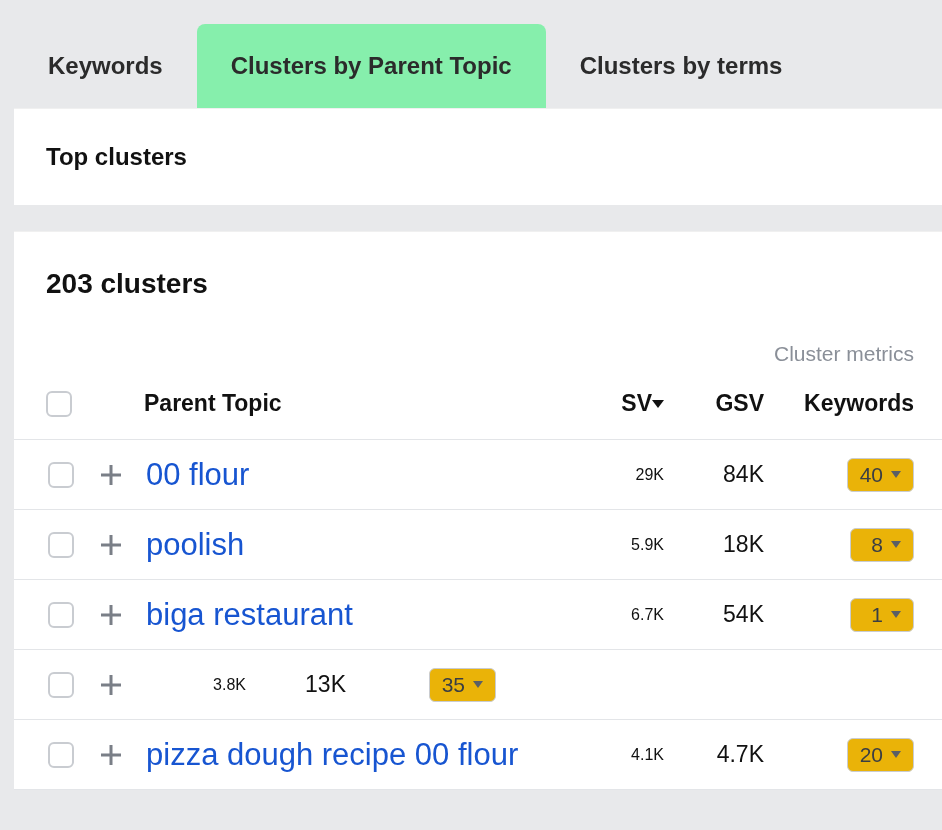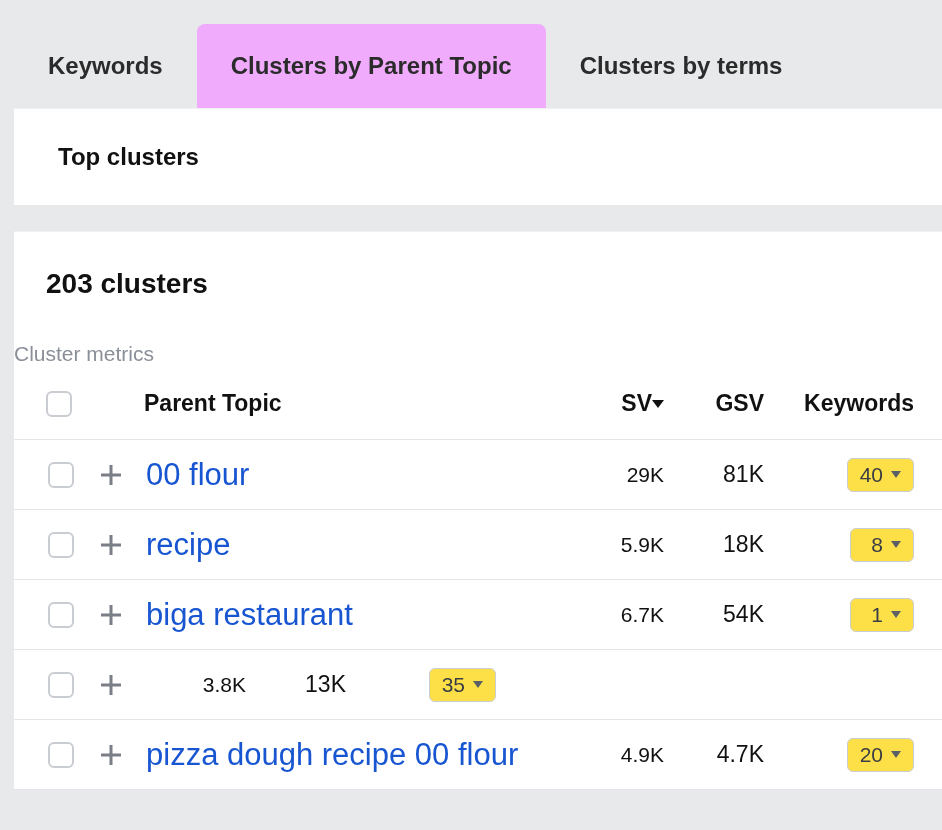--- a/index.html
+++ b/index.html
@@ -30,49 +30,48 @@
       font-weight: 700;
       color: #2b2b2b;
       padding: 28px 34px;
       cursor: pointer;
       border-top-left-radius: 8px;
       border-top-right-radius: 8px;
       user-select: none;
       white-space: nowrap;
     }
     .tab.active {
-      background: #f0abfc;
+      background: #86efac;
     }
 
     .panel {
       background: #ffffff;
       border-top: 1px solid #f0f0f0;
     }
     .panel-separator {
       height: 26px;
       background: #e8e9eb;
     }
 
     .section-title {
       font-size: 24px;
       font-weight: 700;
       padding: 34px 32px;
-      margin-left: 12px;
     }
 
     .cluster-count {
       font-size: 28px;
       font-weight: 700;
       padding: 36px 32px 36px 32px;
     }
 
     .metrics-label {
       font-size: 21px;
       color: #8a8f98;
-      text-align: left;
+      text-align: right;
       padding: 6px 28px 14px 0;
     }
 
     .table {
       width: 100%;
     }
     .row {
       display: flex;
       align-items: center;
       padding: 0 28px 0 34px;
@@ -98,21 +97,21 @@
       align-items: center;
       justify-content: flex-start;
     }
     .col-topic {
       flex: 1;
       font-size: 31px;
     }
     .col-sv {
       width: 100px;
       text-align: right;
-      font-size: 21px;
+      font-size: 16px;
     }
     .col-gsv {
       width: 100px;
       text-align: right;
       font-size: 23px;
     }
     .col-kw {
       width: 150px;
       display: flex;
       justify-content: flex-end;
@@ -197,21 +196,21 @@
 
     .kw-select {
       display: inline-flex;
       align-items: center;
       gap: 8px;
       border: 1px solid #c9ccd1;
       border-radius: 6px;
       padding: 4px 12px;
       font-size: 21px;
       color: #3a3e44;
-      background: #fde047;
+      background: #eab308;
       cursor: pointer;
       min-width: 64px;
       justify-content: flex-end;
     }
     .caret-down-outline {
       width: 0;
       height: 0;
       border-left: 5px solid transparent;
       border-right: 5px solid transparent;
       border-top: 7px solid #5a5f66;
@@ -262,39 +261,39 @@
         <div class="col-check">
             <div class="checkbox"></div>
           </div>
         <div class="col-expand">
             <div class="expand-btn">
               <span class="plus-icon"></span>
             </div>
           </div>
         <div class="col-topic"><span class="topic-link">00 flour</span></div>
         <div class="col-sv">29K</div>
-        <div class="col-gsv">81K</div>
+        <div class="col-gsv">84K</div>
         <div class="col-kw">
           <div class="kw-select">
             <span>40</span>
             <span class="caret-down-outline"></span>
           </div>
         </div>
       </div>
 
       <div class="row">
         <div class="col-check">
             <div class="checkbox"></div>
           </div>
         <div class="col-expand">
             <div class="expand-btn">
               <span class="plus-icon"></span>
             </div>
           </div>
-        <div class="col-topic"><span class="topic-link">recipe</span></div>
+        <div class="col-topic"><span class="topic-link">poolish</span></div>
         <div class="col-sv">5.9K</div>
         <div class="col-gsv">18K</div>
         <div class="col-kw">
           <div class="kw-select">
             <span>8</span>
             <span class="caret-down-outline"></span>
           </div>
         </div>
       </div>
 
@@ -340,21 +339,21 @@
       <div class="row">
         <div class="col-check">
             <div class="checkbox"></div>
           </div>
         <div class="col-expand">
             <div class="expand-btn">
               <span class="plus-icon"></span>
             </div>
           </div>
         <div class="col-topic"><span class="topic-link">pizza dough recipe 00 flour</span></div>
-        <div class="col-sv">4.9K</div>
+        <div class="col-sv">4.1K</div>
         <div class="col-gsv">4.7K</div>
         <div class="col-kw">
           <div class="kw-select">
             <span>20</span>
             <span class="caret-down-outline"></span>
           </div>
         </div>
       </div>
 
     </div>

